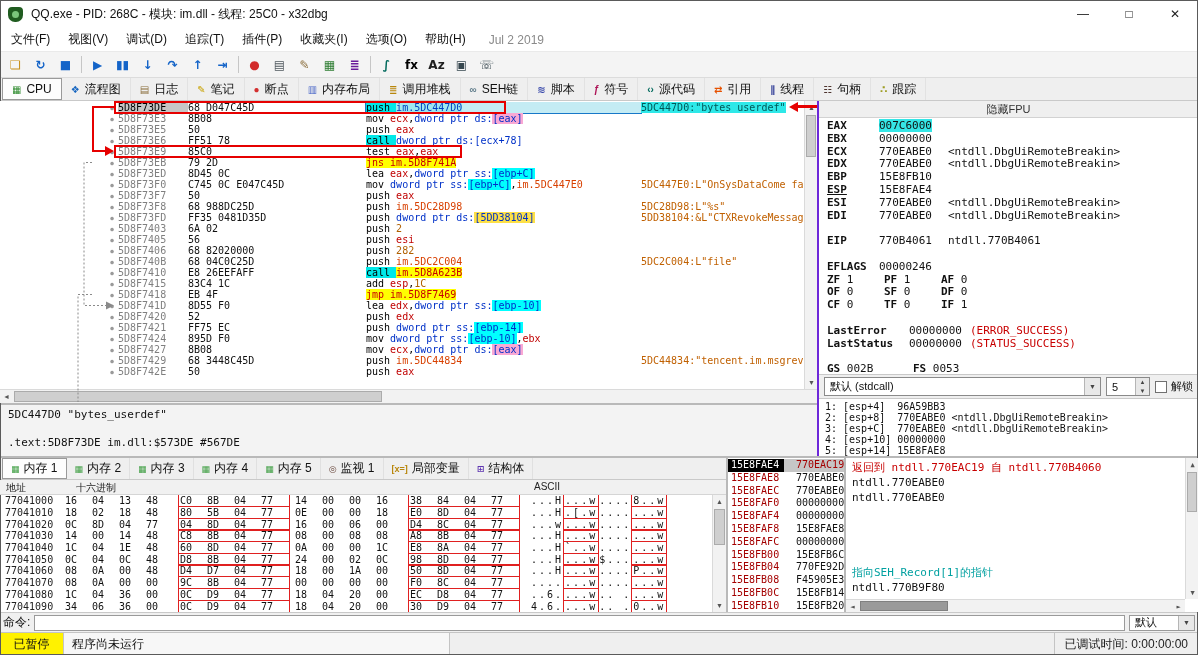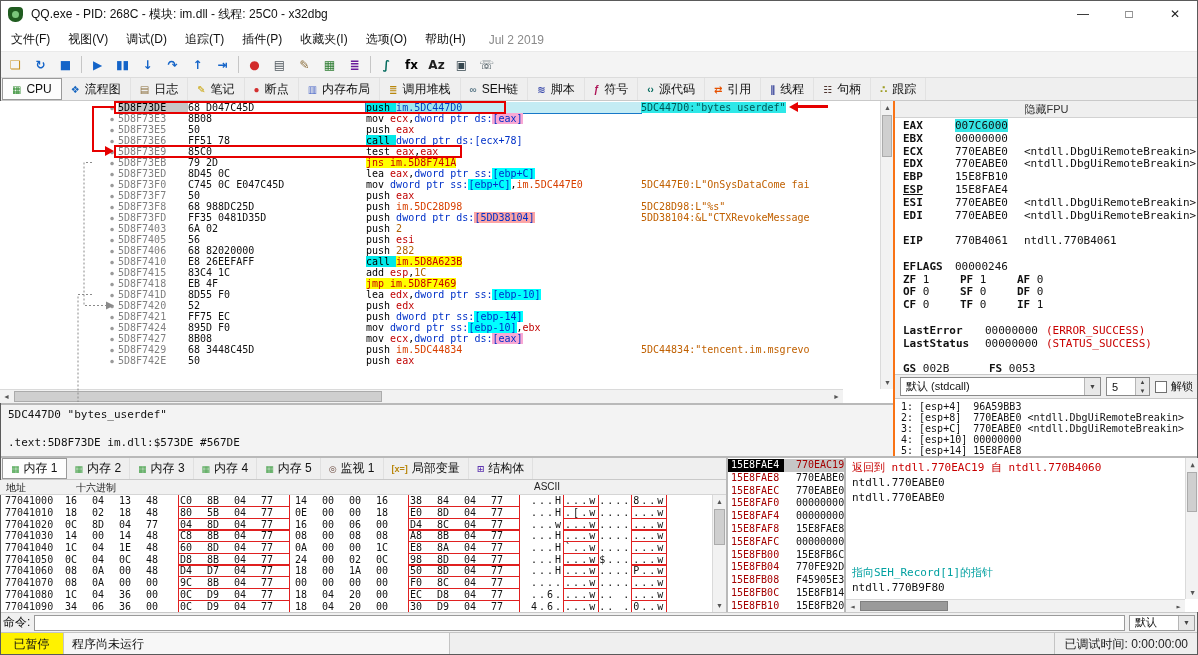--- a/index.html
+++ b/index.html
@@ -26,38 +26,38 @@
 .tsep{width:1px;height:17px;background:#C6C6C6;margin:0 3px}
 
 
 .tabbar{height:23px;display:flex;align-items:stretch;background:#EFEFEF;border-bottom:1px solid #C9C9C9;font-size:12px;padding-left:2px}
 .tab{display:flex;align-items:center;gap:5px;padding:0 9px;border-right:1px solid #E2E2E2;white-space:nowrap}
 .tab.selected{background:#FDFDFD;border:1px solid #9A9A9A}
 .ticon{font-size:10px;font-weight:bold}
 
 
 .main{display:flex;height:355px}
-.left{width:895px;display:flex;flex-direction:column;border-right:2px solid #f97316;flex:none}
+.left{width:819px;display:flex;flex-direction:column;border-right:2px solid #6d28d9;flex:none}
 .disasm{height:302px;position:relative;background:#fff;overflow:hidden}
 .drows{position:absolute;left:0;top:1px;right:13px;height:287px;overflow:hidden;font-family:"DejaVu Sans Mono",monospace;font-size:10px}
 .drow{display:flex;height:11px;line-height:11px;white-space:pre}
 .dot{width:22px;flex:none;color:#9A9A9A;font-size:6px;text-align:center;line-height:11px;padding-left:10px}
 .dgut{width:96px;flex:none}
 .addr{width:70px;flex:none;color:#7F7F7F}
 .addr.sel{background:#C6C6C6;color:#000}
 .bytes{width:178px;flex:none;color:#101010}
 .instr{width:275px;flex:none}
 .instr.selbox{outline:1px solid #1878C8;background:#C4ECF4}
 .cmt{flex:1;color:#C06000;overflow:hidden}
 .cmt.hl{flex:none;color:#005858;background:#2EE8E8}
 .tk-mn{color:#000}
 .tk-reg{color:#C00000}
 .tk-seg{color:#0031C8}
 .tk-ms{color:#0031C8;background:#00FFFF}
-.tk-md{color:#0031C8;background:#fca5a5}
+.tk-md{color:#0031C8;background:#fde047}
 .tk-mr{color:#0031C8;background:#f9a8d4}
 .tk-memp{color:#0031C8}
 .tk-imm{color:#B06000}
 .tk-sym{color:#D84000}
 .tk-jmp{color:#C80000;background:#FFFF00}
 .tk-cm{color:#000;background:#00E8E8}
 .tk-ct{color:#C80000;background:#FFFF00}
 .tk-ss{color:#0040C0;background:#9FE8F0;text-decoration:underline}
 .jumplines{position:absolute;left:0;top:1px;pointer-events:none;z-index:2}
 .ann{position:absolute;border:2px solid #E60000;pointer-events:none;z-index:5}
@@ -314,20 +314,21 @@
           <div class="drow"><span class="dgut"></span><span class="dot">●</span><span class="addr">5D8F73E9</span><span class="bytes">85C0</span><span class="instr"><span class="tk-mn">test </span><span class="tk-reg">eax</span><span class="tk-mn">,</span><span class="tk-reg">eax</span></span><span class="cmt"></span></div>
           <div class="drow"><span class="dgut"></span><span class="dot">●</span><span class="addr">5D8F73EB</span><span class="bytes">79 2D</span><span class="instr"><span class="tk-jmp">jns im.5D8F741A</span></span><span class="cmt"></span></div>
           <div class="drow"><span class="dgut"></span><span class="dot">●</span><span class="addr">5D8F73ED</span><span class="bytes">8D45 0C</span><span class="instr"><span class="tk-mn">lea </span><span class="tk-reg">eax</span><span class="tk-mn">,</span><span class="tk-seg">dword ptr ss:</span><span class="tk-ms">[ebp+C]</span></span><span class="cmt"></span></div>
           <div class="drow"><span class="dgut"></span><span class="dot">●</span><span class="addr">5D8F73F0</span><span class="bytes">C745 0C E047C45D</span><span class="instr"><span class="tk-mn">mov </span><span class="tk-seg">dword ptr ss:</span><span class="tk-ms">[ebp+C]</span><span class="tk-mn">,</span><span class="tk-sym">im.5DC447E0</span></span><span class="cmt">5DC447E0:L"OnSysDataCome fai</span></div>
           <div class="drow"><span class="dgut"></span><span class="dot">●</span><span class="addr">5D8F73F7</span><span class="bytes">50</span><span class="instr"><span class="tk-mn">push </span><span class="tk-reg">eax</span></span><span class="cmt"></span></div>
           <div class="drow"><span class="dgut"></span><span class="dot">●</span><span class="addr">5D8F73F8</span><span class="bytes">68 988DC25D</span><span class="instr"><span class="tk-mn">push </span><span class="tk-sym">im.5DC28D98</span></span><span class="cmt">5DC28D98:L"%s"</span></div>
           <div class="drow"><span class="dgut"></span><span class="dot">●</span><span class="addr">5D8F73FD</span><span class="bytes">FF35 0481D35D</span><span class="instr"><span class="tk-mn">push </span><span class="tk-seg">dword ptr ds:</span><span class="tk-md">[5DD38104]</span></span><span class="cmt">5DD38104:&amp;L"CTXRevokeMessage</span></div>
           <div class="drow"><span class="dgut"></span><span class="dot">●</span><span class="addr">5D8F7403</span><span class="bytes">6A 02</span><span class="instr"><span class="tk-mn">push </span><span class="tk-imm">2</span></span><span class="cmt"></span></div>
           <div class="drow"><span class="dgut"></span><span class="dot">●</span><span class="addr">5D8F7405</span><span class="bytes">56</span><span class="instr"><span class="tk-mn">push </span><span class="tk-reg">esi</span></span><span class="cmt"></span></div>
           <div class="drow"><span class="dgut"></span><span class="dot">●</span><span class="addr">5D8F7406</span><span class="bytes">68 82020000</span><span class="instr"><span class="tk-mn">push </span><span class="tk-imm">282</span></span><span class="cmt"></span></div>
+          <div class="drow"><span class="dgut"></span><span class="dot">●</span><span class="addr">5D8F740B</span><span class="bytes">68 04C0C25D</span><span class="instr"><span class="tk-mn">push </span><span class="tk-sym">im.5DC2C004</span></span><span class="cmt">5DC2C004:L"file"</span></div>
           <div class="drow"><span class="dgut"></span><span class="dot">●</span><span class="addr">5D8F7410</span><span class="bytes">E8 26EEFAFF</span><span class="instr"><span class="tk-cm">call </span><span class="tk-ct">im.5D8A623B</span></span><span class="cmt"></span></div>
           <div class="drow"><span class="dgut"></span><span class="dot">●</span><span class="addr">5D8F7415</span><span class="bytes">83C4 1C</span><span class="instr"><span class="tk-mn">add </span><span class="tk-reg">esp</span><span class="tk-mn">,</span><span class="tk-imm">1C</span></span><span class="cmt"></span></div>
           <div class="drow"><span class="dgut"></span><span class="dot">●</span><span class="addr">5D8F7418</span><span class="bytes">EB 4F</span><span class="instr"><span class="tk-jmp">jmp im.5D8F7469</span></span><span class="cmt"></span></div>
           <div class="drow"><span class="dgut"></span><span class="dot">●</span><span class="addr">5D8F741D</span><span class="bytes">8D55 F0</span><span class="instr"><span class="tk-mn">lea </span><span class="tk-reg">edx</span><span class="tk-mn">,</span><span class="tk-seg">dword ptr ss:</span><span class="tk-ms">[ebp-10]</span></span><span class="cmt"></span></div>
           <div class="drow"><span class="dgut"></span><span class="dot">●</span><span class="addr">5D8F7420</span><span class="bytes">52</span><span class="instr"><span class="tk-mn">push </span><span class="tk-reg">edx</span></span><span class="cmt"></span></div>
           <div class="drow"><span class="dgut"></span><span class="dot">●</span><span class="addr">5D8F7421</span><span class="bytes">FF75 EC</span><span class="instr"><span class="tk-mn">push </span><span class="tk-seg">dword ptr ss:</span><span class="tk-ms">[ebp-14]</span></span><span class="cmt"></span></div>
           <div class="drow"><span class="dgut"></span><span class="dot">●</span><span class="addr">5D8F7424</span><span class="bytes">895D F0</span><span class="instr"><span class="tk-mn">mov </span><span class="tk-seg">dword ptr ss:</span><span class="tk-ms">[ebp-10]</span><span class="tk-mn">,</span><span class="tk-reg">ebx</span></span><span class="cmt"></span></div>
           <div class="drow"><span class="dgut"></span><span class="dot">●</span><span class="addr">5D8F7427</span><span class="bytes">8B08</span><span class="instr"><span class="tk-mn">mov </span><span class="tk-reg">ecx</span><span class="tk-mn">,</span><span class="tk-seg">dword ptr ds:</span><span class="tk-mr">[eax]</span></span><span class="cmt"></span></div>
           <div class="drow"><span class="dgut"></span><span class="dot">●</span><span class="addr">5D8F7429</span><span class="bytes">68 3448C45D</span><span class="instr"><span class="tk-mn">push </span><span class="tk-sym">im.5DC44834</span></span><span class="cmt">5DC44834:"tencent.im.msgrevo</span></div>
           <div class="drow"><span class="dgut"></span><span class="dot">●</span><span class="addr">5D8F742E</span><span class="bytes">50</span><span class="instr"><span class="tk-mn">push </span><span class="tk-reg">eax</span></span><span class="cmt"></span></div>

